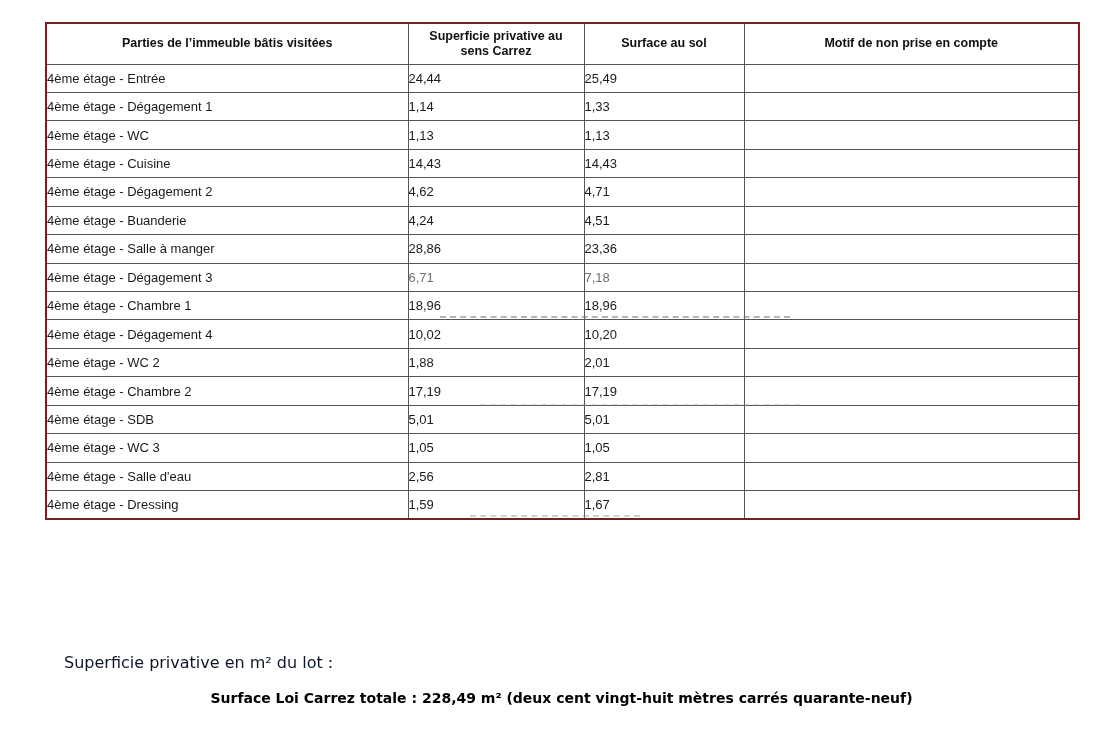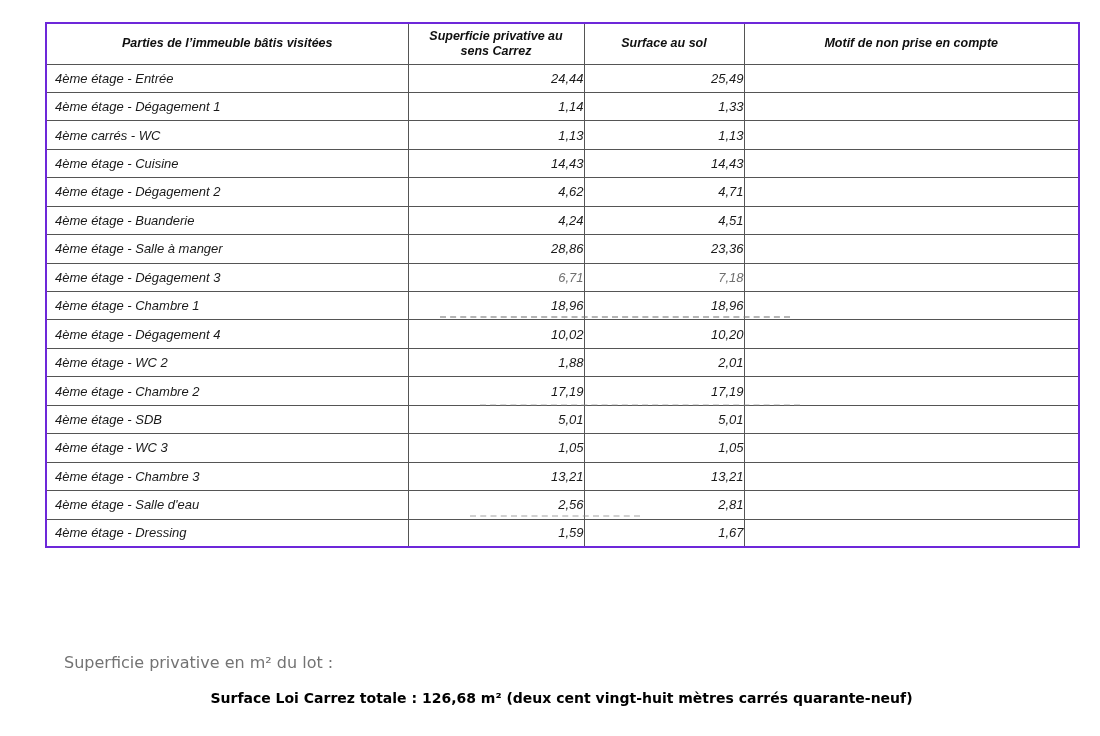--- a/index.html
+++ b/index.html
@@ -5,38 +5,37 @@
   * { margin: 0; padding: 0; box-sizing: border-box; }
   html, body { background: #ffffff; }
   body {
     width: 1100px; height: 736px; position: relative;
     font-family: "Liberation Sans", sans-serif;
     color: #1a1a1a; overflow: hidden;
   }
   table#main-table {
     position: absolute; left: 45px; top: 22px; width: 1033px;
     border-collapse: collapse; table-layout: fixed;
-    border: 2px solid #6d28d9;
-    font-style: italic;
+    border: 2px solid #7f1d1d;
   }
   #main-table th, #main-table td { border: 1px solid #555555; overflow: hidden; }
   #main-table thead tr { height: 41px; }
   #main-table th {
     font-size: 12.5px; font-weight: bold; text-align: center;
     vertical-align: middle; white-space: pre-line; line-height: 15px;
     padding: 0 4px; color: #101010;
   }
   #main-table tbody tr { height: 28.45px; }
   #main-table td { font-size: 13px; vertical-align: middle; color: #1a1a1a; }
-  #main-table td.cell-label { text-align: left; padding-left: 8px; }
-  #main-table td.cell-num { text-align: right; }
-  #main-table td.faded { color: #6f6f6f; padding-left: 21px; }
+  #main-table td.cell-label { text-align: left; }
+  #main-table td.cell-num { text-align: left; }
+  #main-table td.faded { color: #6f6f6f; }
   .lot-label {
     position: absolute; left: 64px; top: 653px;
-    font-family: "DejaVu Sans", sans-serif; font-size: 16px; color: #737373;
+    font-family: "DejaVu Sans", sans-serif; font-size: 16px; color: #0f172a;
     white-space: nowrap;
   }
   .totals {
     position: absolute; left: 45px; top: 687px; width: 1033px;
     text-align: center; font-family: "DejaVu Sans", sans-serif;
     font-size: 14px; font-weight: bold; line-height: 22px; color: #000000;
     white-space: nowrap;
   }
   .wm { position: absolute; height: 0; pointer-events: none; }
   .wm1 { left: 440px; top: 316px; width: 350px; border-top: 2px dashed rgba(120,120,120,0.55); }
@@ -71,21 +70,21 @@
           <td class="cell-num">25,49</td>
           <td class="cell-motif"></td>
         </tr>
         <tr>
           <td class="cell-label">4ème étage - Dégagement 1</td>
           <td class="cell-num">1,14</td>
           <td class="cell-num">1,33</td>
           <td class="cell-motif"></td>
         </tr>
         <tr>
-          <td class="cell-label">4ème carrés - WC</td>
+          <td class="cell-label">4ème étage - WC</td>
           <td class="cell-num">1,13</td>
           <td class="cell-num">1,13</td>
           <td class="cell-motif"></td>
         </tr>
         <tr>
           <td class="cell-label">4ème étage - Cuisine</td>
           <td class="cell-num">14,43</td>
           <td class="cell-num">14,43</td>
           <td class="cell-motif"></td>
         </tr>
@@ -143,26 +142,20 @@
           <td class="cell-num">5,01</td>
           <td class="cell-motif"></td>
         </tr>
         <tr>
           <td class="cell-label">4ème étage - WC 3</td>
           <td class="cell-num">1,05</td>
           <td class="cell-num">1,05</td>
           <td class="cell-motif"></td>
         </tr>
         <tr>
-          <td class="cell-label">4ème étage - Chambre 3</td>
-          <td class="cell-num">13,21</td>
-          <td class="cell-num">13,21</td>
-          <td class="cell-motif"></td>
-        </tr>
-        <tr>
           <td class="cell-label">4ème étage - Salle d'eau</td>
           <td class="cell-num">2,56</td>
           <td class="cell-num">2,81</td>
           <td class="cell-motif"></td>
         </tr>
         <tr>
           <td class="cell-label">4ème étage - Dressing</td>
           <td class="cell-num">1,59</td>
           <td class="cell-num">1,67</td>
           <td class="cell-motif"></td>
@@ -170,16 +163,16 @@
       </tbody>
   </table>
 
   <div class="wm wm1"></div>
   <div class="wm wm2"></div>
   <div class="wm wm3"></div>
 
   <div class="lot-label">Superficie privative en m² du lot :</div>
 
   <div class="totals">
-    <div>Surface Loi Carrez totale : 126,68 m² (deux cent vingt-huit mètres carrés quarante-neuf)</div>
+    <div>Surface Loi Carrez totale : 228,49 m² (deux cent vingt-huit mètres carrés quarante-neuf)</div>
   </div>
 
 </div>
 
 </body></html>

